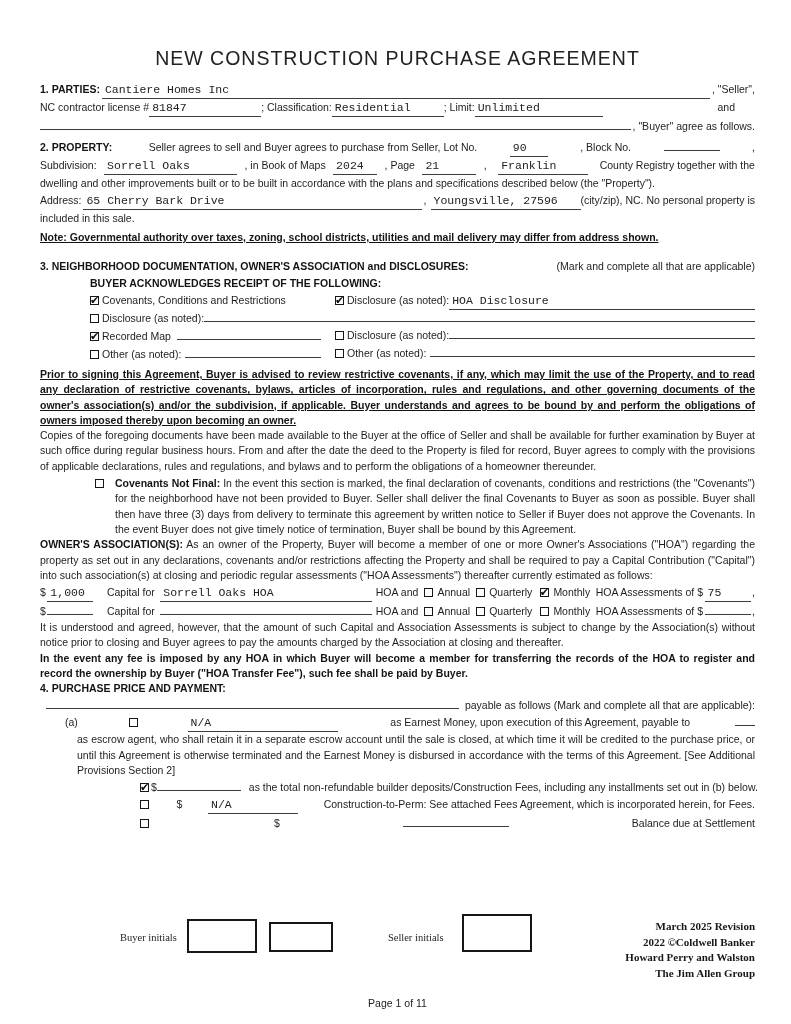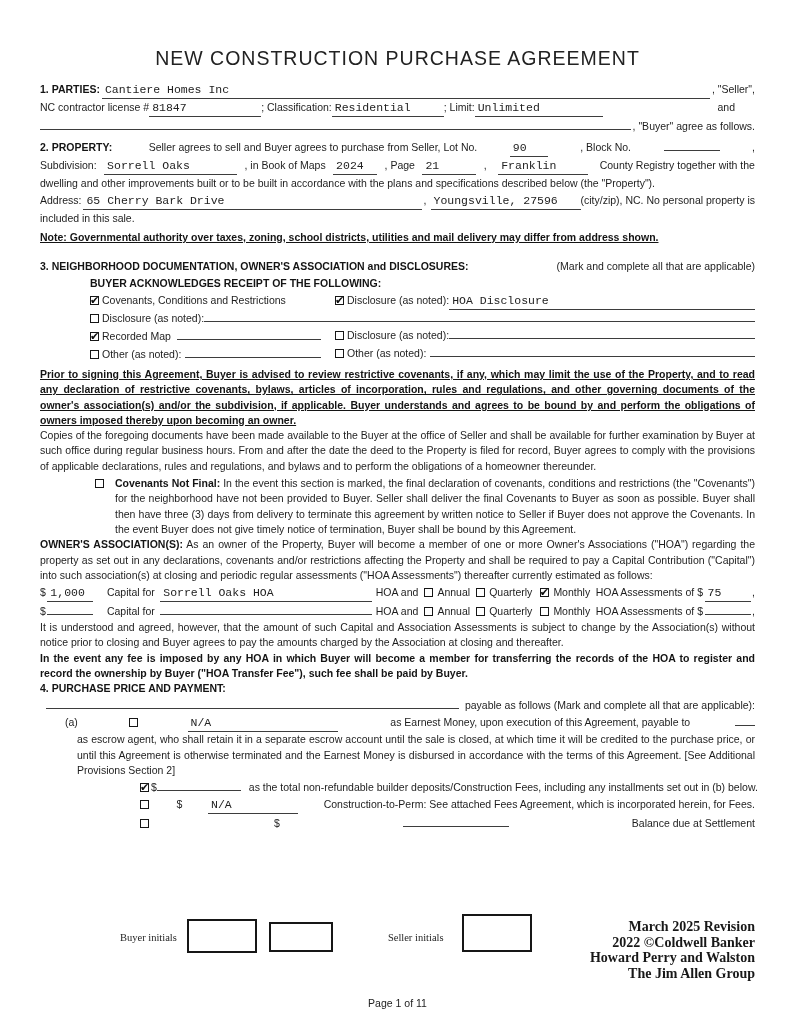--- a/index.html
+++ b/index.html
@@ -22,21 +22,21 @@
   .blank { display:inline-block; border-bottom:1px solid #3d3d3d; height:13px; flex:none; }
   .grow { flex:1 1 auto; }
   .fill { font-family:Liberation Mono, monospace; font-size:11.5px; padding-left:3px; white-space:nowrap; color:#222; }
   .cb { display:inline-block; width:9px; height:9px; border:1.5px solid #161616; flex:none; position:relative; margin-right:3px; top:1px; }
   .cb.checked::after { content:"✔"; position:absolute; left:-1px; top:-5px; font-size:11px; font-weight:700; color:#0e0e0e; }
   .grid-row { display:flex; line-height:17px; }
   .gcell { display:flex; align-items:baseline; white-space:nowrap; }
   .footer { display:flex; align-items:flex-start; margin-top:auto; }
   .ilabel { font-family:"Liberation Serif","DejaVu Serif",serif; font-size:10.5px; margin-top:10px; }
   .ibox { width:70px; height:34px; border:2px solid #161616; flex:none; background:#fff; }
-  .rev { margin-left:auto; text-align:right; font-family:"Liberation Serif","DejaVu Serif",serif; font-weight:700; font-size:14px; line-height:15.5px; color:#181818; }
+  .rev { margin-left:auto; text-align:right; font-family:"Liberation Serif","DejaVu Serif",serif; font-weight:700; font-size:11px; line-height:15.5px; color:#181818; }
   .pagenum { text-align:center; margin-top:14px; font-size:10.5px; color:#222; }
   .ml2{margin-left:2px} .ml4{margin-left:4px} .ml6{margin-left:6px} .ml8{margin-left:8px}
 </style>
 </head>
 <body>
 
 <div class="page">
 
   <div class="title">NEW CONSTRUCTION PURCHASE AGREEMENT</div>
 

